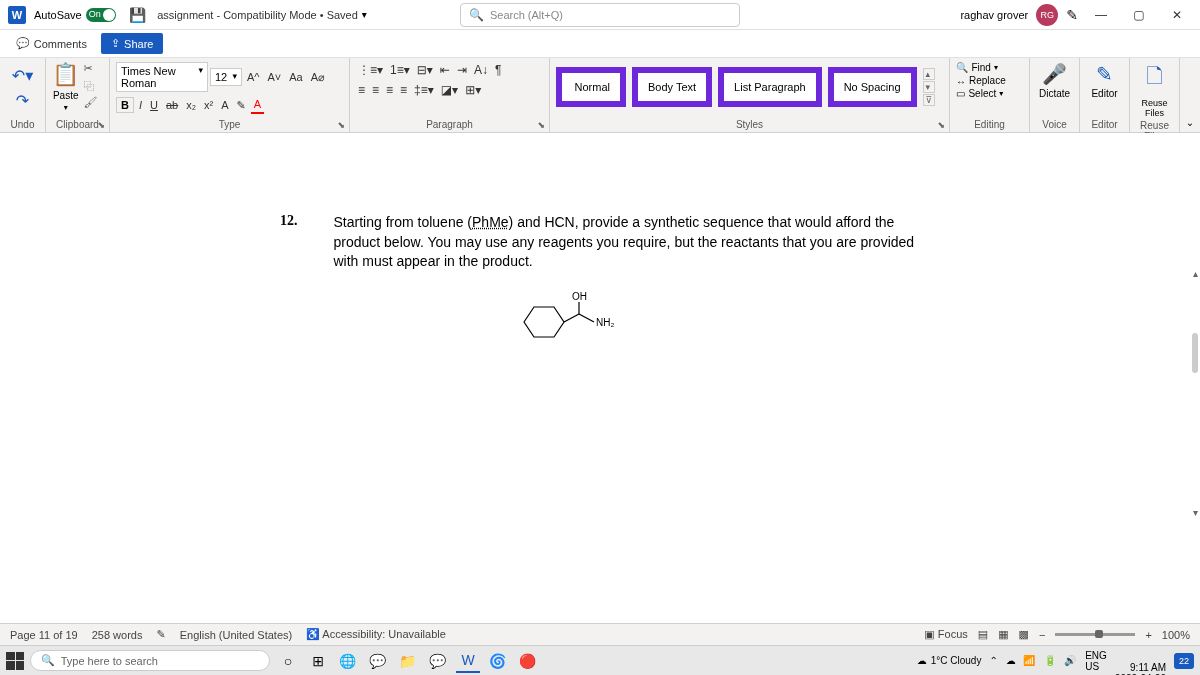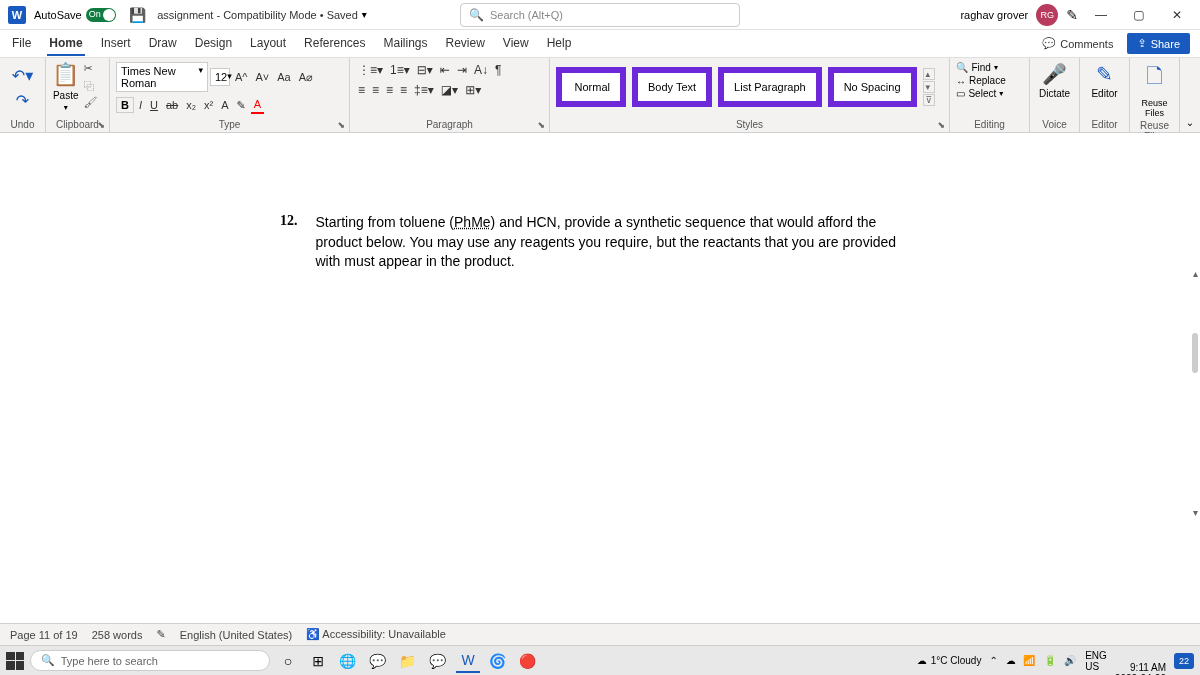--- a/index.html
+++ b/index.html
@@ -43,21 +43,21 @@
 .undo-btns span { font-size: 16px; color: #185abd; }
 
 .clipboard-group { width: 64px; }
 .paste-btn { display: flex; flex-direction: column; align-items: center; font-size: 10px; gap: 2px; }
 .paste-icon { font-size: 22px; color: #185abd; }
 .clip-side { display: flex; flex-direction: column; gap: 4px; font-size: 11px; color: #555; }
 
 .font-group { width: 240px; }
 .font-row1 { display: flex; gap: 2px; align-items: center; margin-bottom: 4px; }
 .font-name { border: 1px solid #ccc; background: #fff; font-size: 11px; padding: 2px 4px; width: 92px; display: flex; justify-content: space-between; }
-.font-size { border: 1px solid #ccc; background: #fff; font-size: 11px; padding: 2px 4px; width: 20px; display: flex; justify-content: space-between; }
+.font-size { border: 1px solid #ccc; background: #fff; font-size: 11px; padding: 2px 4px; width: 32px; display: flex; justify-content: space-between; }
 .font-btn { font-size: 11px; padding: 2px 3px; color: #333; }
 .font-row2 { display: flex; gap: 2px; align-items: center; }
 .bold-btn { border: 1px solid #ccc; padding: 1px 4px; font-weight: bold; font-size: 11px; }
 
 .para-group { width: 200px; }
 .para-row { display: flex; gap: 3px; align-items: center; margin-bottom: 4px; }
 .para-btn { font-size: 12px; color: #333; padding: 1px 2px; }
 
 .styles-group { flex: 1; min-width: 340px; }
 .styles-content { display: flex; gap: 6px; align-items: center; height: 50px; }
@@ -71,21 +71,21 @@
 
 .voice-group, .editor-group, .reuse-group { width: 50px; }
 .big-icon-btn { display: flex; flex-direction: column; align-items: center; gap: 2px; font-size: 10px; }
 .big-icon-btn .icon { font-size: 20px; }
 
 .collapse-ribbon { width: 20px; display: flex; align-items: flex-end; justify-content: center; padding-bottom: 4px; }
 
 
 .doc-area { height: 440px; background: #fff; position: relative; overflow: hidden; padding: 40px 0; }
 .page { width: 760px; margin: 0 auto; position: relative; }
-.question { display: flex; gap: 18px; padding: 40px 60px 0; }
+.question { display: flex; gap: 36px; padding: 40px 60px 0; }
 .q-num { font-family: 'Times New Roman', serif; font-size: 14px; font-weight: bold; }
 .q-text { font-family: 'Times New Roman', serif; font-size: 14px; line-height: 1.4; }
 .q-text u { text-decoration: underline dotted; }
 .molecule { margin-top: 20px; margin-left: 180px; }
 
 
 .status-bar { position: absolute; bottom: 30px; left: 0; right: 0; height: 22px; background: #f3f2f1; border-top: 1px solid #d0d0d0; display: flex; align-items: center; padding: 0 10px; font-size: 11px; color: #444; gap: 14px; }
 .status-right { margin-left: auto; display: flex; align-items: center; gap: 10px; }
 .zoom-slider { width: 80px; height: 3px; background: #999; position: relative; }
 .zoom-slider::after { content: ''; position: absolute; left: 50%; top: -3px; width: 8px; height: 8px; background: #666; border-radius: 2px; }
@@ -125,33 +125,20 @@
     <span class="user-name">raghav grover</span>
     <div class="user-badge">RG</div>
     <span style="font-size:14px;">✎</span>
     <span class="win-btn">—</span>
     <span class="win-btn">▢</span>
     <span class="win-btn">✕</span>
   </div>
 </div>
 
 <div class="menu-tabs">
-  <div class="tabs-left">
-    <span class="tab">File</span>
-    <span class="tab active">Home</span>
-    <span class="tab">Insert</span>
-    <span class="tab">Draw</span>
-    <span class="tab">Design</span>
-    <span class="tab">Layout</span>
-    <span class="tab">References</span>
-    <span class="tab">Mailings</span>
-    <span class="tab">Review</span>
-    <span class="tab">View</span>
-    <span class="tab">Help</span>
-  </div>
   <div class="tabs-right">
     <div class="comments-btn">
         <span>💬</span>
         <span>Comments</span>
       </div>
     <div class="share-btn">
         <span>⇪</span>
         <span>Share</span>
       </div>
   </div>
@@ -303,31 +290,51 @@
 
 <div class="doc-area">
   <span class="scroll-arrow-up">▴</span>
   <div class="scroll-indicator"></div>
   <span class="scroll-arrow-dn">▾</span>
   <div class="page">
     <div class="question">
       <div class="q-num">12.</div>
       <div class="q-text">
         <span>Starting from toluene (</span><u>PhMe</u><span>) and HCN, provide a synthetic sequence that would afford the product below. You may use any reagents you require, but the reactants that you are provided with must appear in the product.</span>
+        <div class="molecule">
+          <svg width="120" height="60" viewBox="0 0 120 60">
+            <polygon points="10,30 20,15 40,15 50,30 40,45 20,45" fill="none" stroke="#000" stroke-width="1.2"></polygon>
+            <line x1="50" y1="30" x2="65" y2="22" stroke="#000" stroke-width="1.2"></line>
+            <line x1="65" y1="22" x2="65" y2="10" stroke="#000" stroke-width="1.2"></line>
+            <line x1="65" y1="22" x2="80" y2="30" stroke="#000" stroke-width="1.2"></line>
+            <text x="58" y="8" font-size="10" font-family="Times New Roman">OH</text>
+            <text x="82" y="34" font-size="10" font-family="Times New Roman">NH₂</text>
+          </svg>
+        </div>
       </div>
     </div>
   </div>
 </div>
 
 <div class="status-bar">
   <span>Page 11 of 19</span>
   <span>258 words</span>
   <span>✎</span>
   <span>English (United States)</span>
   <span>♿ <span>Accessibility: Unavailable</span></span>
+  <div class="status-right">
+    <span>▣ <span>Focus</span></span>
+    <span>▤</span>
+    <span>▦</span>
+    <span>▩</span>
+    <span>−</span>
+    <div class="zoom-slider"></div>
+    <span>+</span>
+    <span>100%</span>
+  </div>
 </div>
 
 <div class="taskbar">
   <div class="win-start">
       <span></span>
       <span></span>
       <span></span>
       <span></span>
     </div>
   <div class="search-task">

